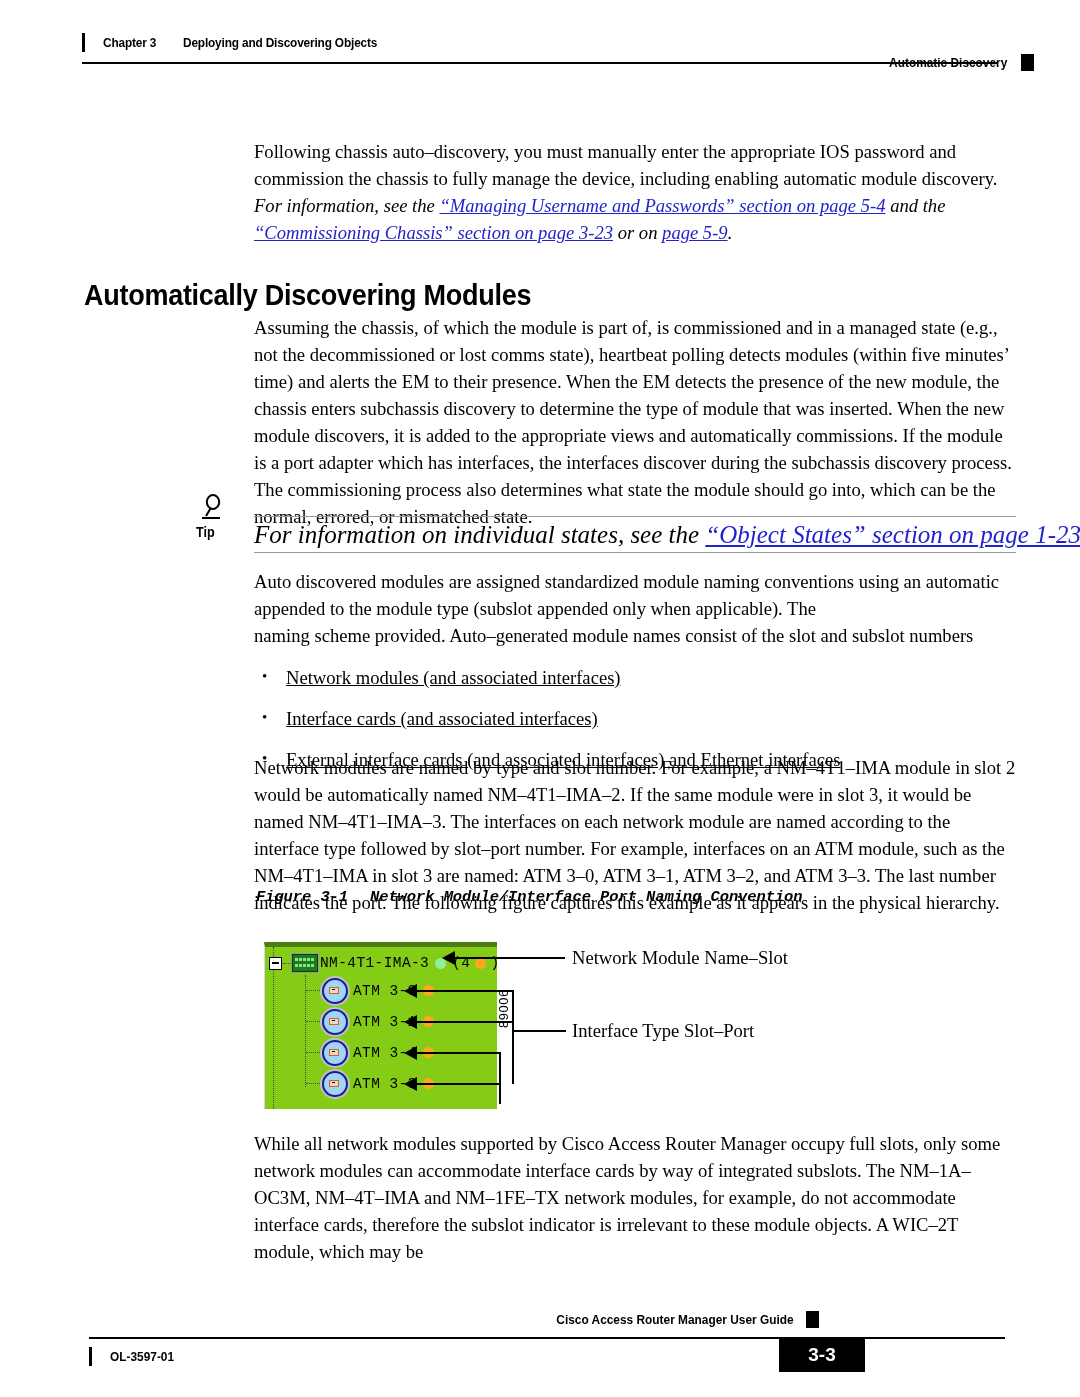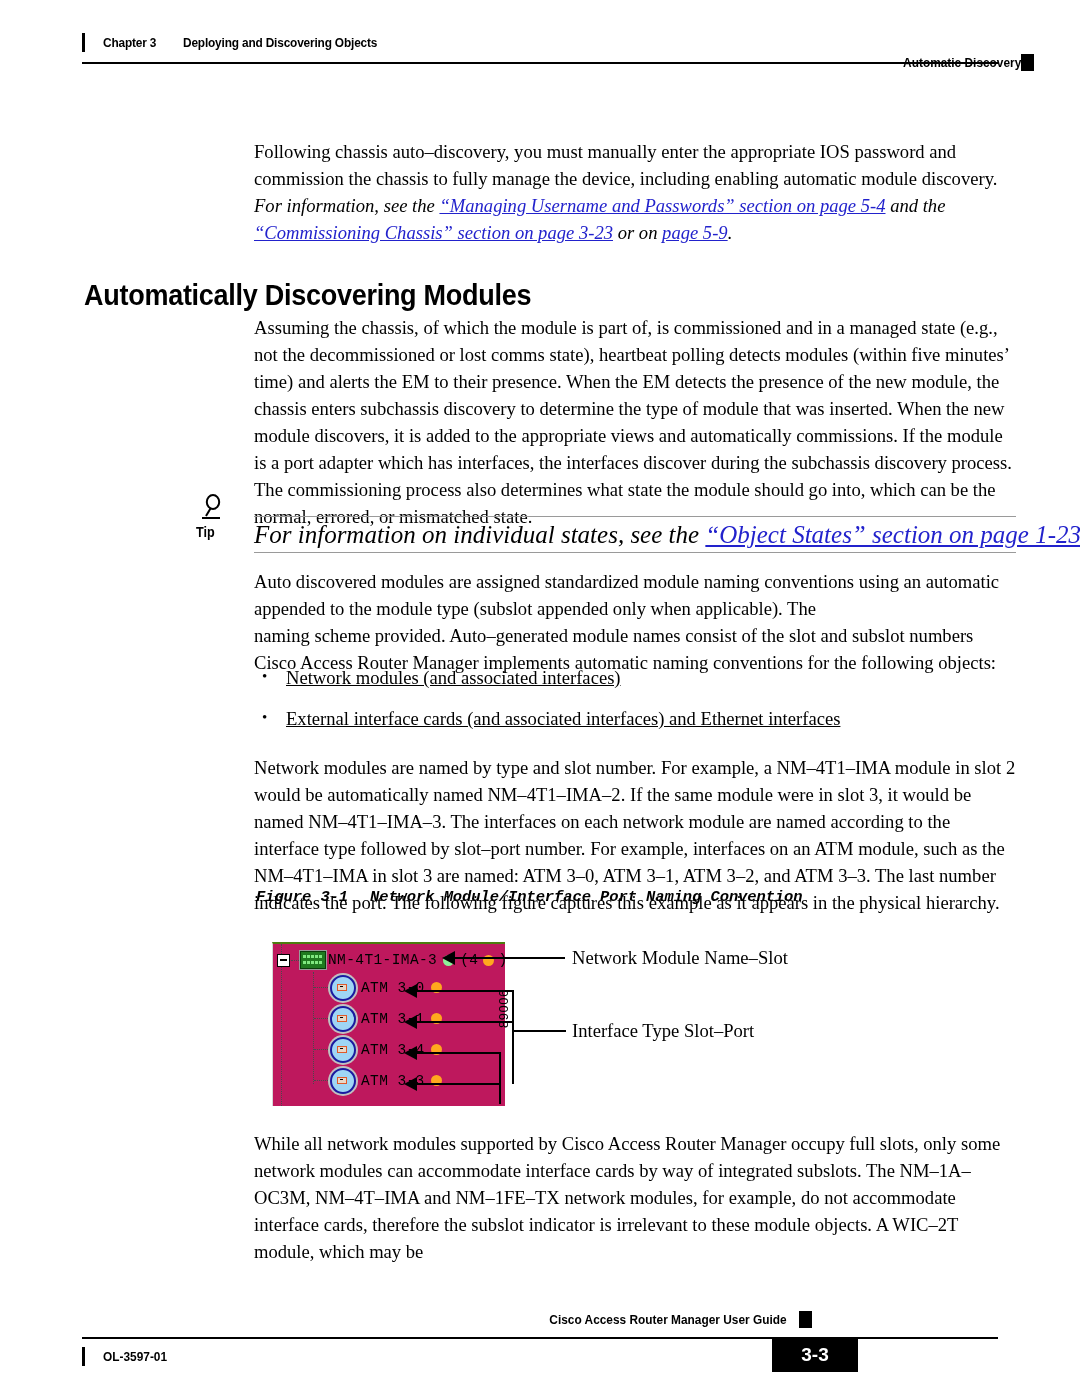--- a/index.html
+++ b/index.html
@@ -60,20 +60,21 @@
     left: 82px; top: 62px;
     width: 916px;
     height: 1.5px;
     background: #000;
   }
   .hdr-right {
     position: absolute;
     right: 46px; top: 54px;
     display: flex;
     align-items: center;
+    gap: 14px;
   }
   .hdr-section {
     font-family: "Liberation Sans", sans-serif;
     font-weight: bold;
     font-size: 13.5px;
     transform: scaleX(0.88);
     transform-origin: right center;
     white-space: nowrap;
   }
   .hdr-block {
@@ -201,25 +202,25 @@
   
   .figure-wrap {
     position: absolute;
     left: 256px;
     top: 942px;
     width: 530px;
     height: 162px;
   }
   .fig-panel {
     position: absolute;
-    left: 16px; top: 0;
+    left: 8px; top: 0;
     width: 232px;
     height: 162px;
-    background: #be185d;
-    border-top: 2px solid #4d7c0f;
+    background: #84cc16;
+    border-top: 5px solid #4d7c0f;
     border-left: 1px solid #d8d8d8;
   }
   .fig-dashvert {
     position: absolute;
     left: 8px; top: 0px;
     width: 0px; height: 162px;
     border-left: 1.5px dotted #4a4a4a;
   }
   .tree-row {
     position: absolute;
@@ -369,21 +370,21 @@
     font-size: 13px;
     letter-spacing: 0.5px;
     transform: rotate(-90deg);
     transform-origin: left top;
     white-space: nowrap;
   }
 
   
   .page-footer {
     position: absolute;
-    left: 0;
+    left: 7px;
     top: 1305px;
     width: 904px;
     height: 70px;
   }
   .ftr-right {
     position: absolute;
     right: 92px;
     top: 6px;
     display: flex;
     align-items: center;
@@ -489,25 +490,25 @@
   <div class="tip-text">
     <span>For information on individual states, see the </span><a class="link" href="#">“Object States” section on page 1-23</a><span>.</span>
   </div>
   <div class="tip-rule-bot"></div>
 </div>
 
 <div class="body-col" style="top:568px;">
   <p class="para"><span>Auto discovered modules are assigned standardized module naming conventions using an automatic</span></p>
   <p class="para"><span>appended to the module type (subslot appended only when applicable). The</span></p>
   <p class="para"><span>naming scheme provided. Auto–generated module names consist of the slot and subslot numbers</span></p>
-  <p class="para"><span>Cisco Access Router Manager implements automatic naming conventions for the following objects:</span></p>
 </div>
 
 <ul class="bullet-list" style="top:664px;">
   <li class="bullet-item">Network modules (and associated interfaces)</li>
+  <li class="bullet-item">Interface cards (and associated interfaces)</li>
   <li class="bullet-item">External interface cards (and associated interfaces) and Ethernet interfaces</li>
 </ul>
 
 <div class="body-col" style="top:754px;">
   <p class="para">Network modules are named by type and slot number. For example, a NM–4T1–IMA module in slot 2 would be automatically named NM–4T1–IMA–2. If the same module were in slot 3, it would be named NM–4T1–IMA–3. The interfaces on each network module are named according to the interface type followed by slot–port number. For example, interfaces on an ATM module, such as the NM–4T1–IMA in slot 3 are named: ATM 3–0, ATM 3–1, ATM 3–2, and ATM 3–3. The last number indicates the port. The following figure captures this example as it appears in the physical hierarchy.</p>
 </div>
 
 <div class="fig-caption">
   <span class="fignum">Figure 3-1</span><span>Network Module/Interface Port Naming Convention</span>
 </div>

